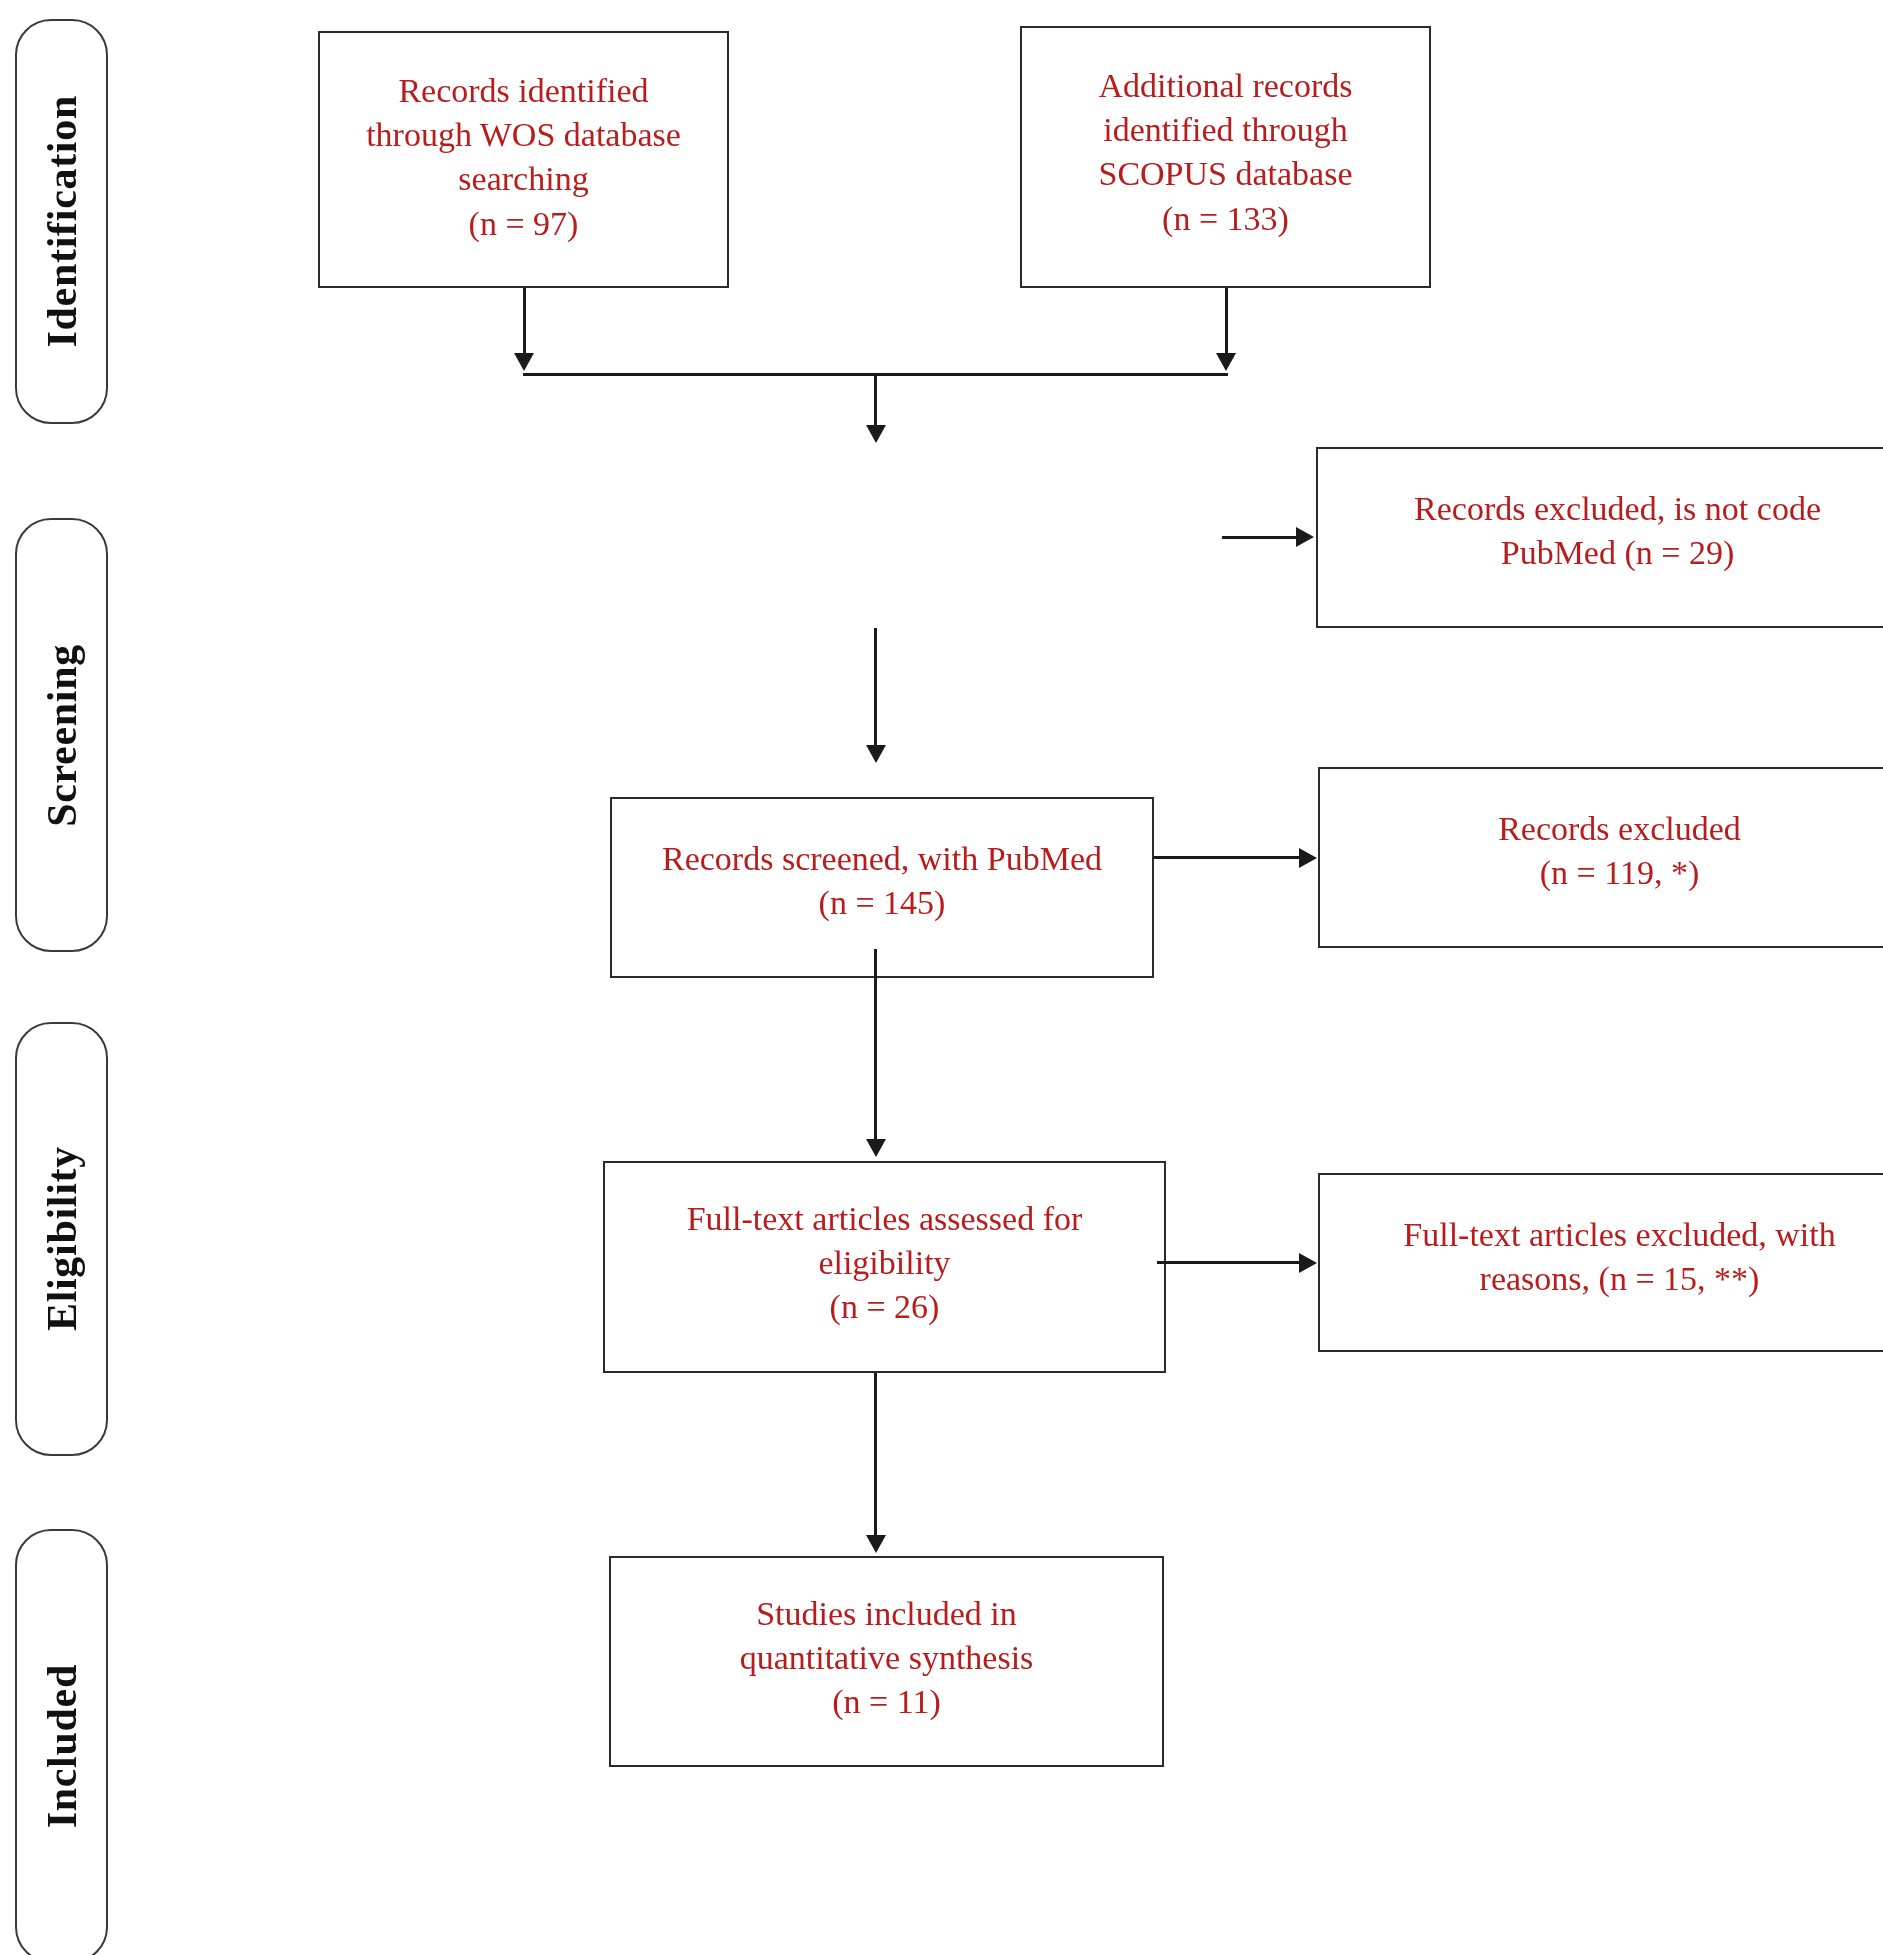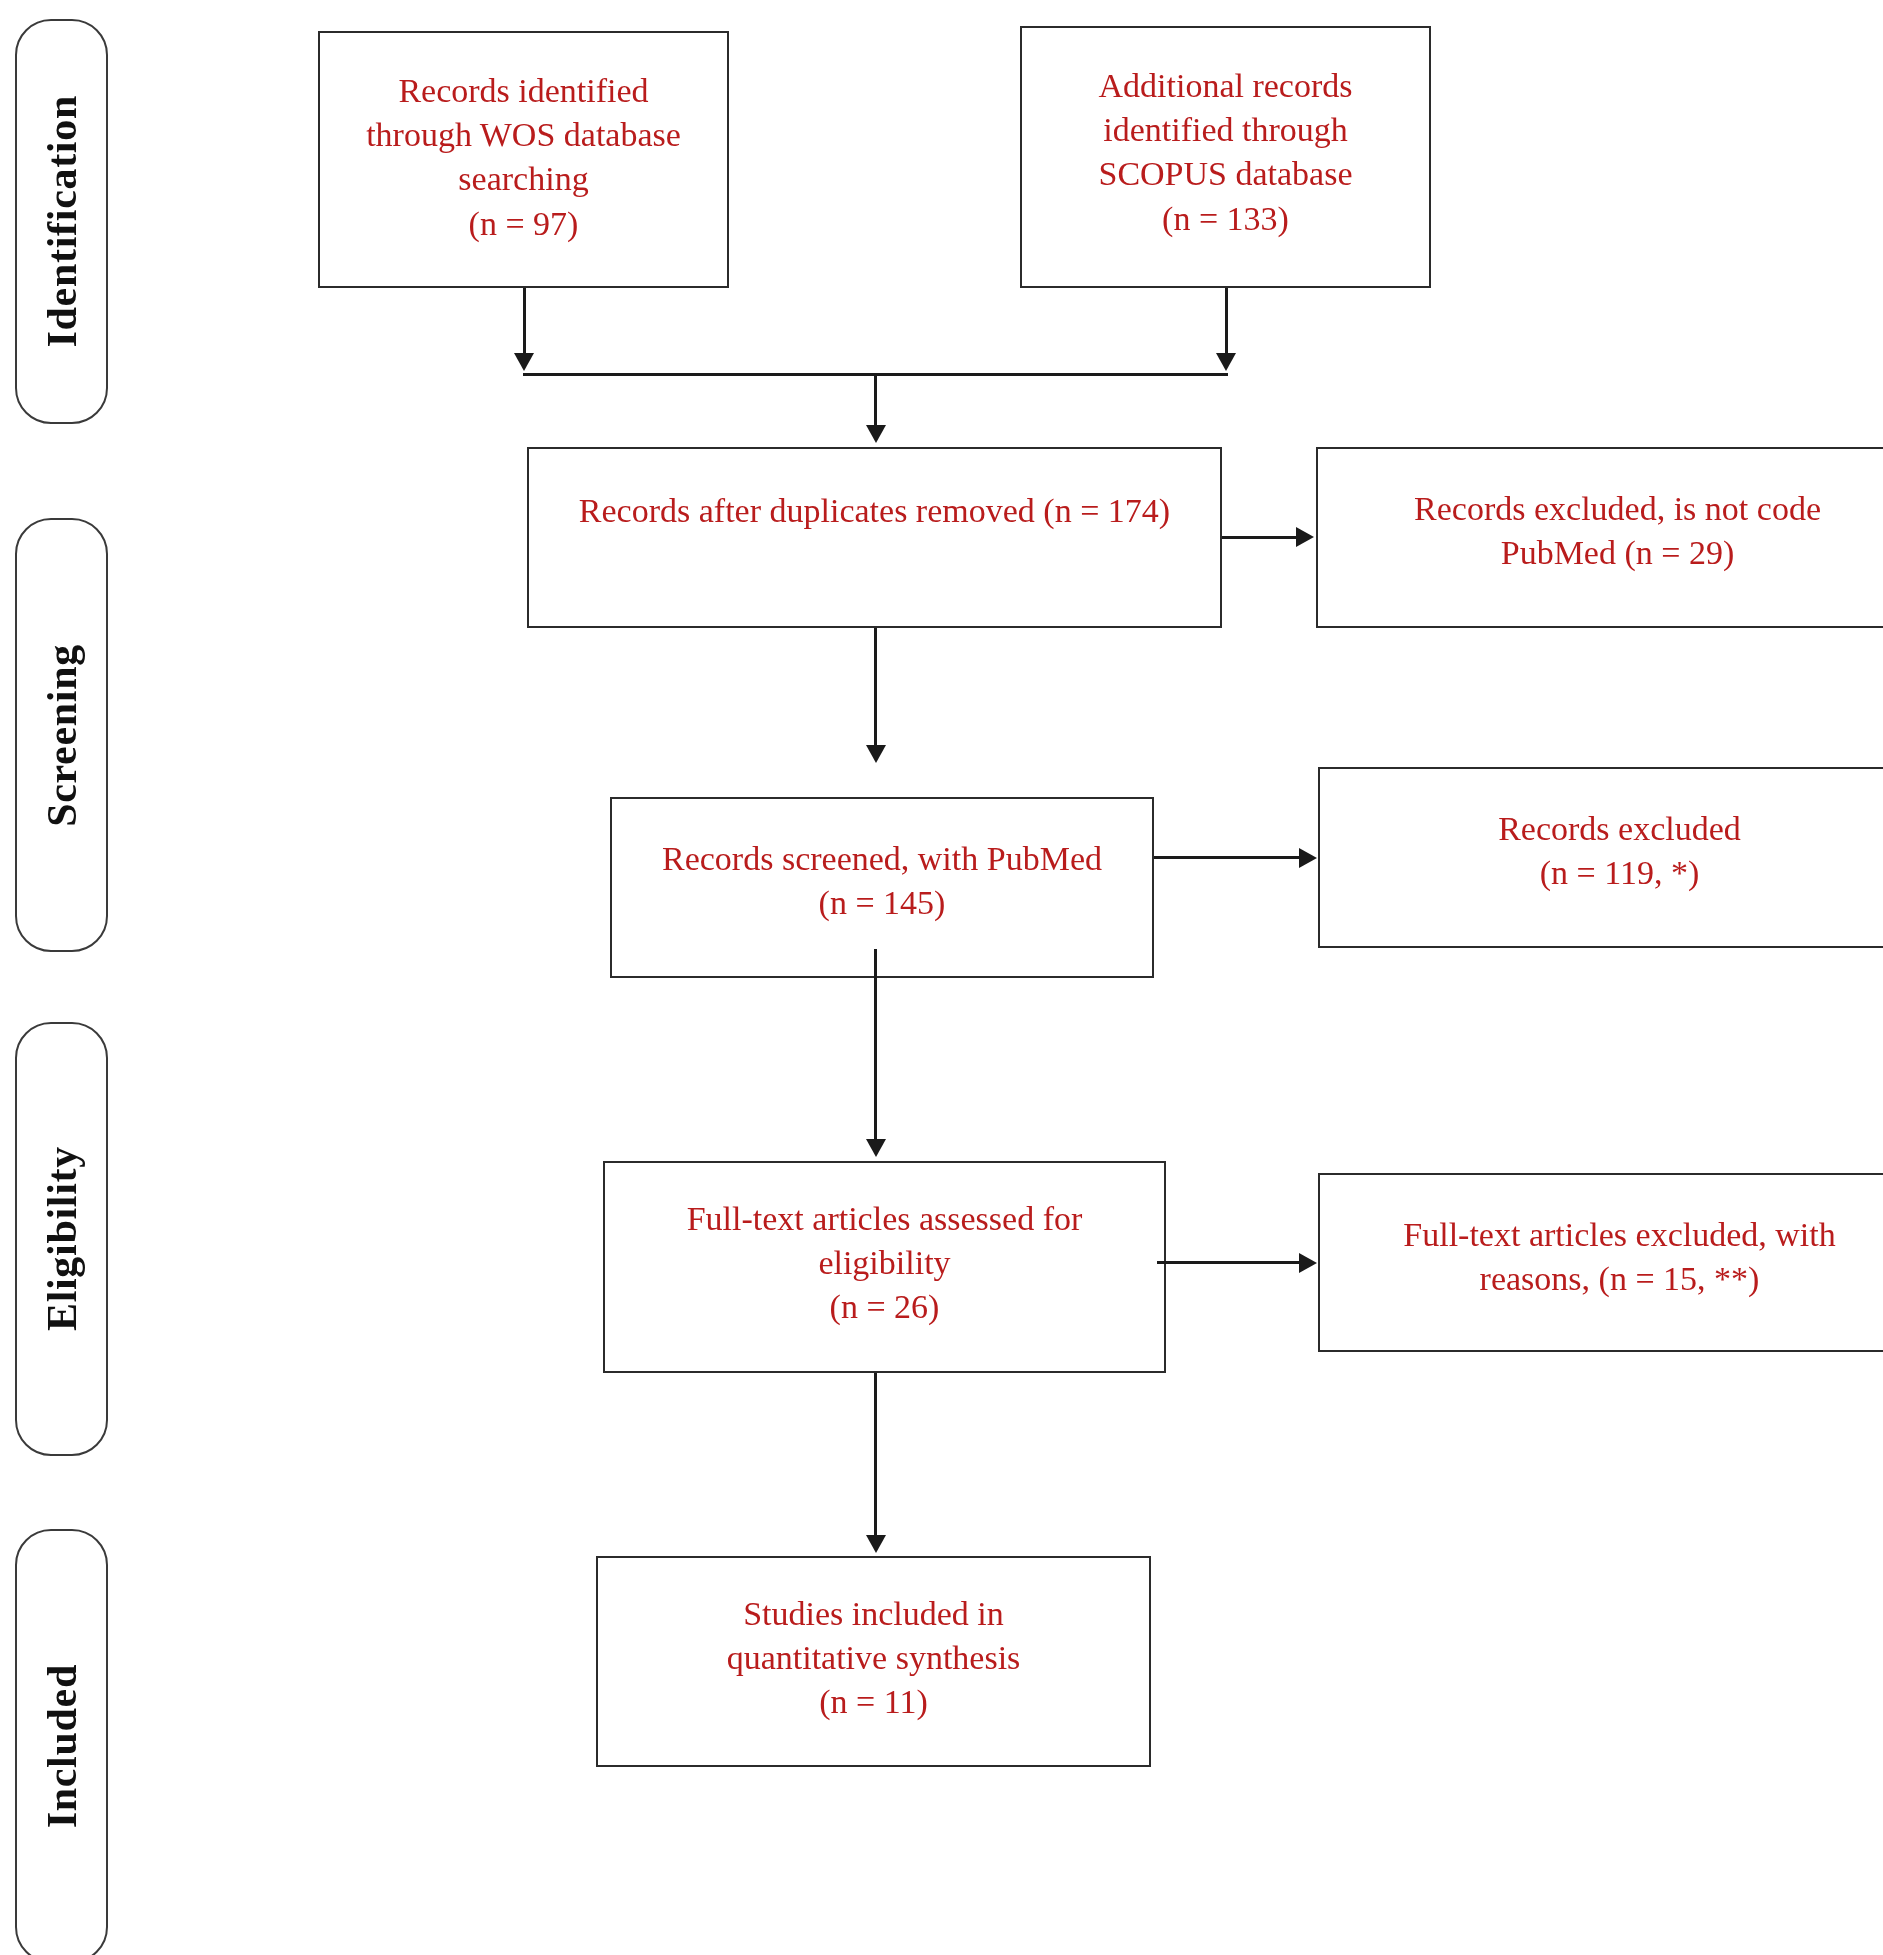--- a/index.html
+++ b/index.html
@@ -127,23 +127,20 @@
   <div class="arrow-down" style="left:514px; top:353px;"></div>
 
   <div class="vline" style="left:1225px; top:288px; height:68px;"></div>
   <div class="arrow-down" style="left:1216px; top:353px;"></div>
 
   <div class="hline" style="left:523px; top:373px; width:705px;"></div>
 
   <div class="vline" style="left:874px; top:373px; height:53px;"></div>
   <div class="arrow-down" style="left:866px; top:425px;"></div>
 
-  <div class="box pad-dup" style="left:527px; top:447px; width:695px; height:181px;">
-    <span class="box-text">Records after duplicates removed (n = 174)</span>
-  </div>
 
   <div class="box pad-mid" style="left:1316px; top:447px; width:603px; height:181px;">
     <span class="box-text">Records excluded, is not code
 PubMed (n = 29)</span>
   </div>
 
   <div class="hline" style="left:1222px; top:536px; width:75px;"></div>
   <div class="arrow-right" style="left:1296px; top:527px;"></div>
 
   <div class="vline" style="left:874px; top:628px; height:120px;"></div>
@@ -175,20 +172,20 @@
     <span class="box-text">Full-text articles excluded, with
 reasons, (n = 15, **)</span>
   </div>
 
   <div class="hline" style="left:1157px; top:1261px; width:142px;"></div>
   <div class="arrow-right" style="left:1299px; top:1253px;"></div>
 
   <div class="vline" style="left:874px; top:1373px; height:164px;"></div>
   <div class="arrow-down" style="left:866px; top:1535px;"></div>
 
-  <div class="box pad-mid2" style="left:596px; top:1556px; width:555px; height:211px;">
+  <div class="box pad-mid2" style="left:609px; top:1556px; width:555px; height:211px;">
     <span class="box-text">Studies included in
 quantitative synthesis
 (n = 11)</span>
   </div>
 
 </div>
 
 
 </body></html>

